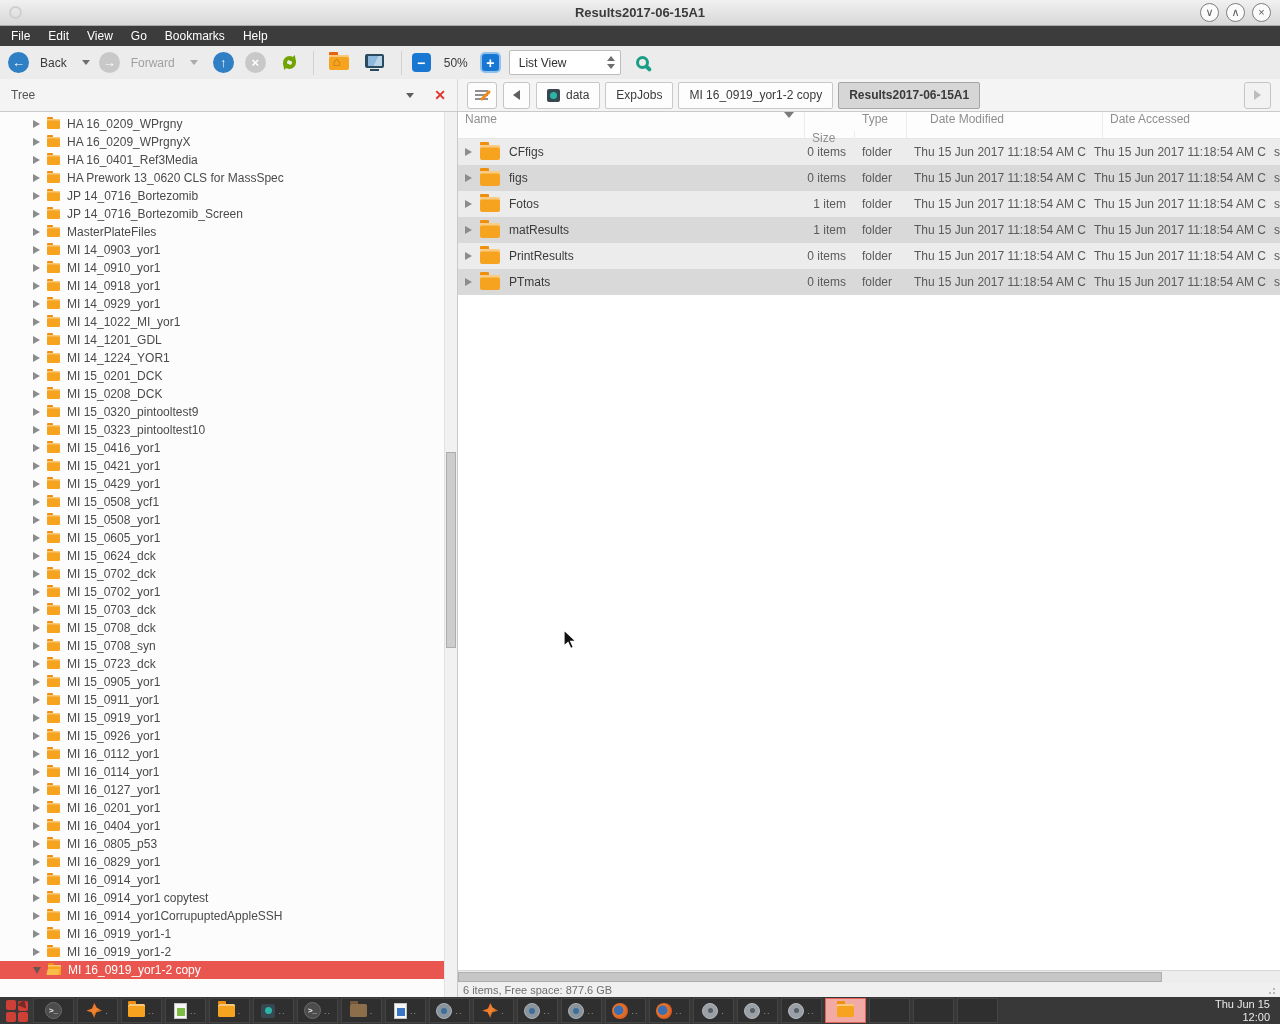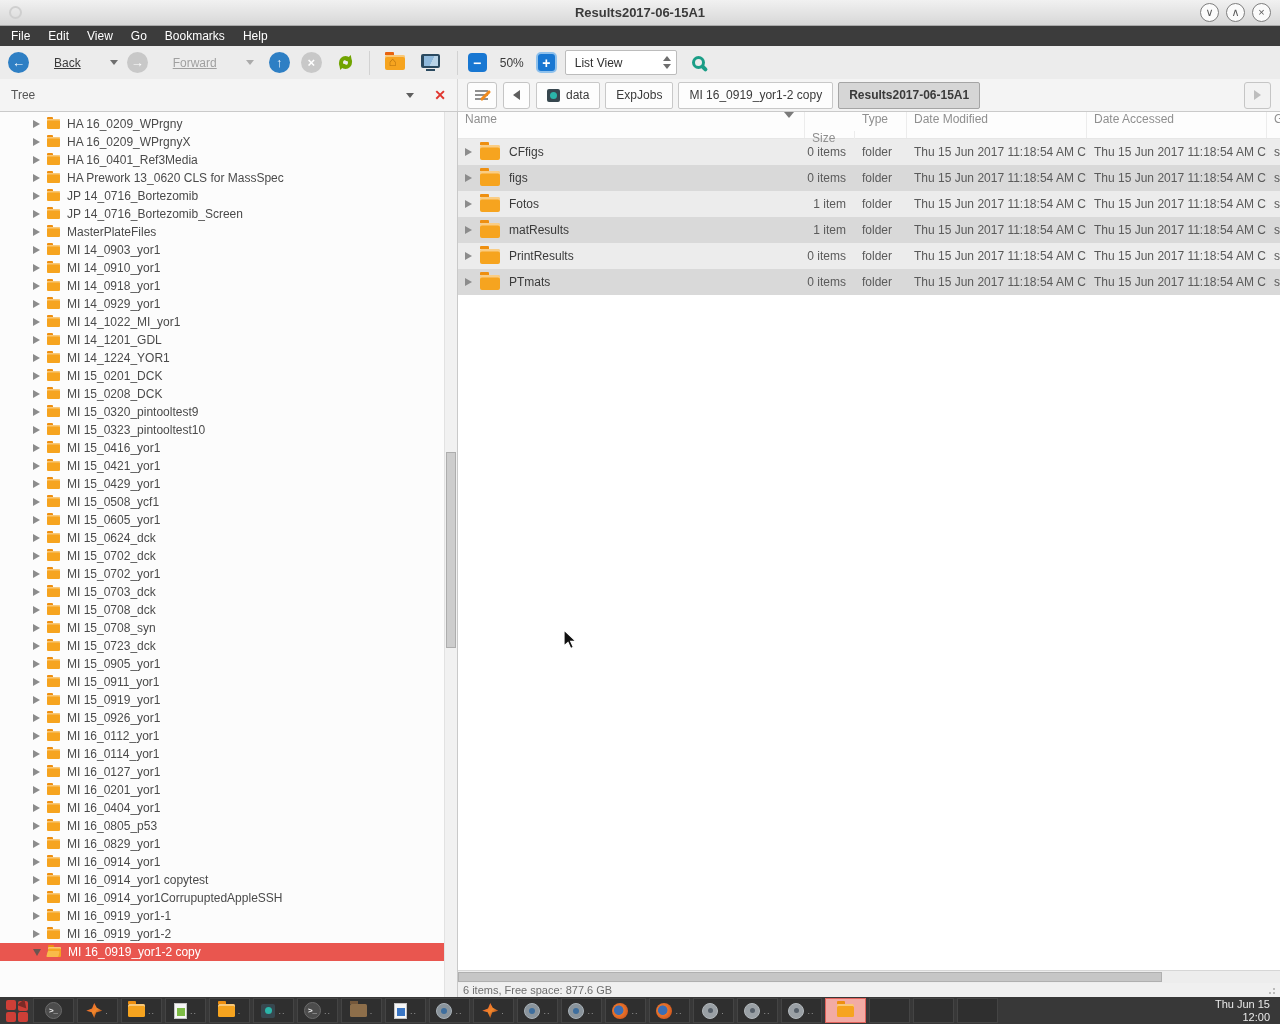--- a/index.html
+++ b/index.html
@@ -15,21 +15,21 @@
 
   
   .menubar { height:20px; background:#3C3C3C; display:flex; align-items:center; padding-left:2px; }
   .menu-item { color:#FFF; padding:0 9px; height:100%; display:flex; align-items:center; }
 
   
   .toolbar { height:33px; background:#ECECEC; display:flex; align-items:center; padding:0 8px; gap:5px; }
   .circ { width:21px; height:21px; border-radius:50%; color:#FFF; display:flex; align-items:center; justify-content:center; font-size:13px; font-weight:bold; flex:none; }
   .circ.blue { background:#2E7FC4; }
   .circ.gray { background:#C8C8C8; }
-  .tlabel { color:#3A3A3A; margin:0 20px;text-decoration:underline; }
+  .tlabel { color:#3A3A3A; margin:0 6px; }
   .tlabel.dis { color:#A0A0A0; }
   .dd-tri { width:0; height:0; border-left:4px solid transparent; border-right:4px solid transparent; border-top:5px solid #6E6E6E; margin:0 4px; }
   .dd-tri.dis { border-top-color:#ABABAB; }
   .vsep { width:1px; height:24px; background:#D2D2D2; margin:0 5px; flex:none; }
   .irefresh { width:13px; height:13px; border:4px solid #71A400; border-radius:50%; position:relative; }
   .irefresh::before { content:''; position:absolute; right:-5px; top:-4px; border-left:6px solid #71A400; border-top:4px solid transparent; border-bottom:4px solid transparent; transform:rotate(45deg); }
   .irefresh::after  { content:''; position:absolute; left:-5px; bottom:-4px; border-right:6px solid #71A400; border-top:4px solid transparent; border-bottom:4px solid transparent; transform:rotate(45deg); }
   .ihome { width:20px; height:15px; background:#F6A41F; border-radius:2px; position:relative; box-shadow:inset 0 2px 0 rgba(255,255,255,.4); }
   .ihome::before { content:''; position:absolute; top:-3px; left:0; width:9px; height:3px; background:#E8630F; border-radius:1px 1px 0 0; }
   .ihome::after { content:'⌂'; position:absolute; left:4px; top:-1px; font-size:13px; font-weight:bold; color:#B4700D; }
@@ -333,20 +333,25 @@
             <span>MI 15_0429_yor1</span>
           </div>
           <div class="trow">
             <div class="exp"></div>
             <div class="tfolder"></div>
             <span>MI 15_0508_ycf1</span>
           </div>
           <div class="trow">
             <div class="exp"></div>
             <div class="tfolder"></div>
+            <span>MI 15_0508_yor1</span>
+          </div>
+          <div class="trow">
+            <div class="exp"></div>
+            <div class="tfolder"></div>
             <span>MI 15_0605_yor1</span>
           </div>
           <div class="trow">
             <div class="exp"></div>
             <div class="tfolder"></div>
             <span>MI 15_0624_dck</span>
           </div>
           <div class="trow">
             <div class="exp"></div>
             <div class="tfolder"></div>
@@ -473,21 +478,21 @@
           <div class="col" style="width: 347px;">
             <span>Name</span>
             <div class="sort-tri"></div>
           </div>
           <div class="col" style="width: 50px; margin-top: 38px;">
             <span>Size</span>
           </div>
           <div class="col" style="width: 52px;">
             <span>Type</span>
           </div>
-          <div class="col" style="width: 180px;">
+          <div class="col" style="width: 180px; margin-left: 16px;">
             <span>Date Modified</span>
           </div>
           <div class="col" style="width: 180px;">
             <span>Date Accessed</span>
           </div>
           <div class="col" style="width: auto; flex: 1 1 0%; border-right: none;">
             <span>G</span>
           </div>
         </div>
       <div id="fileRows">

